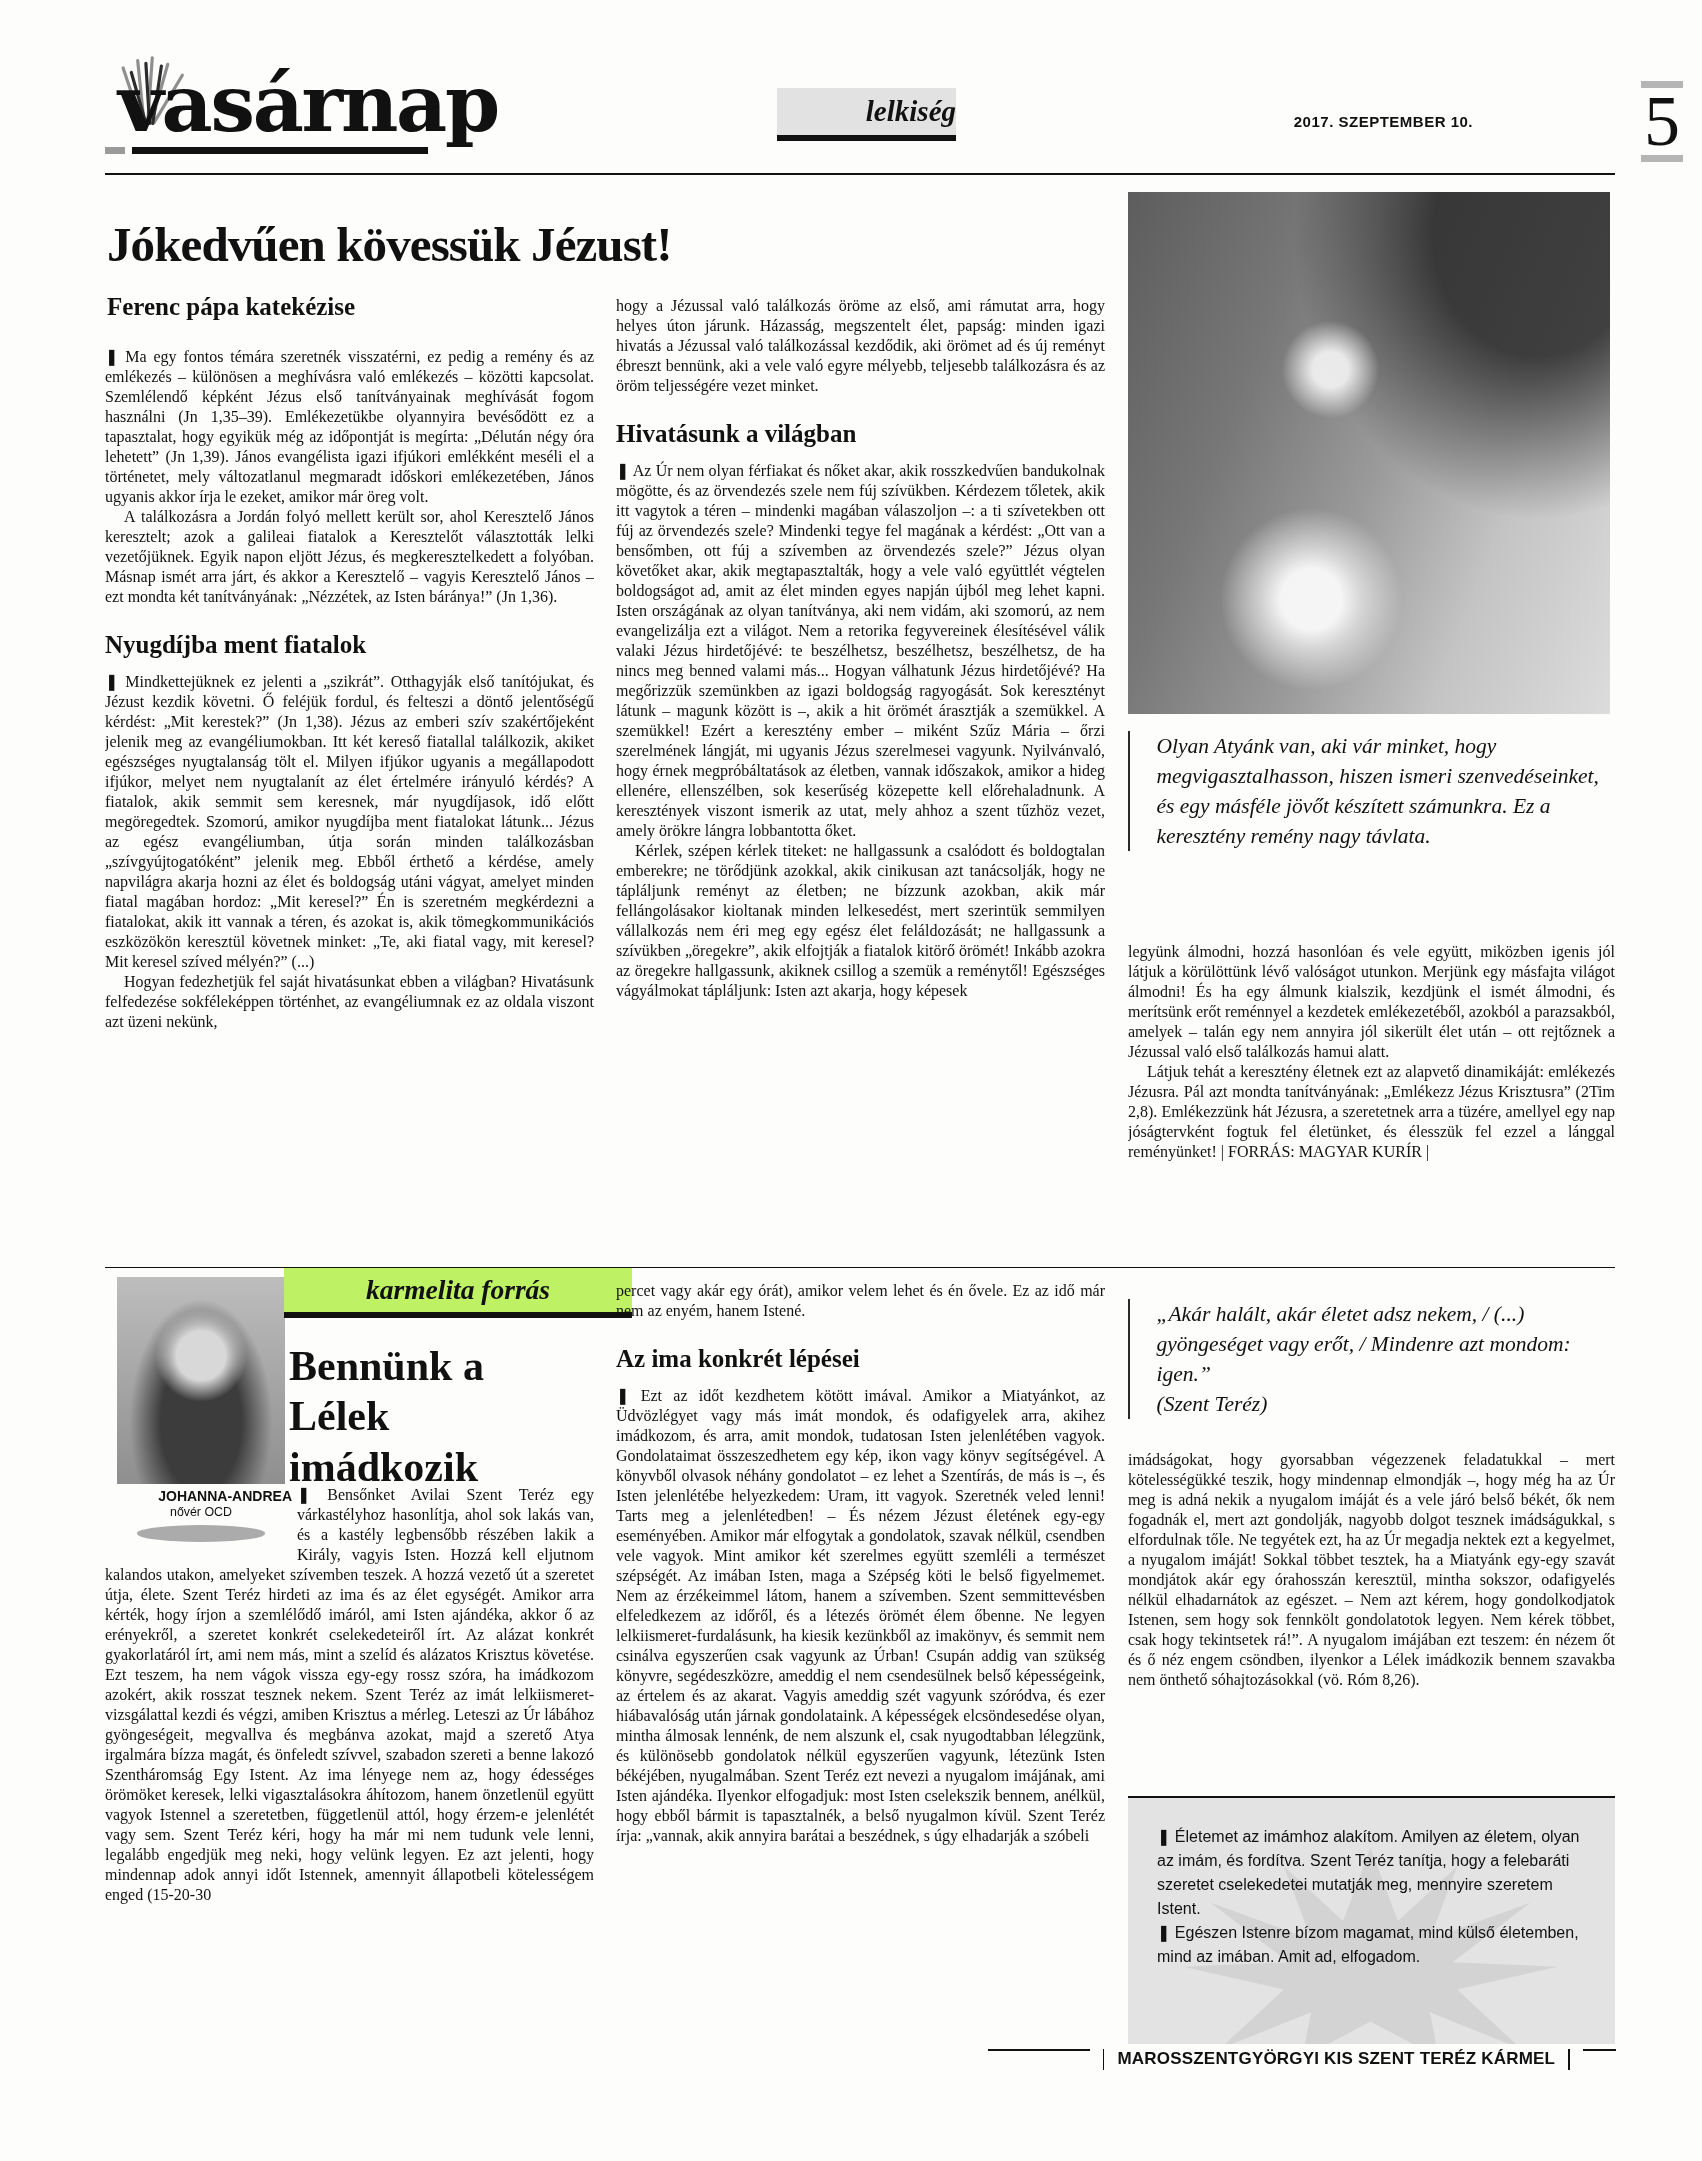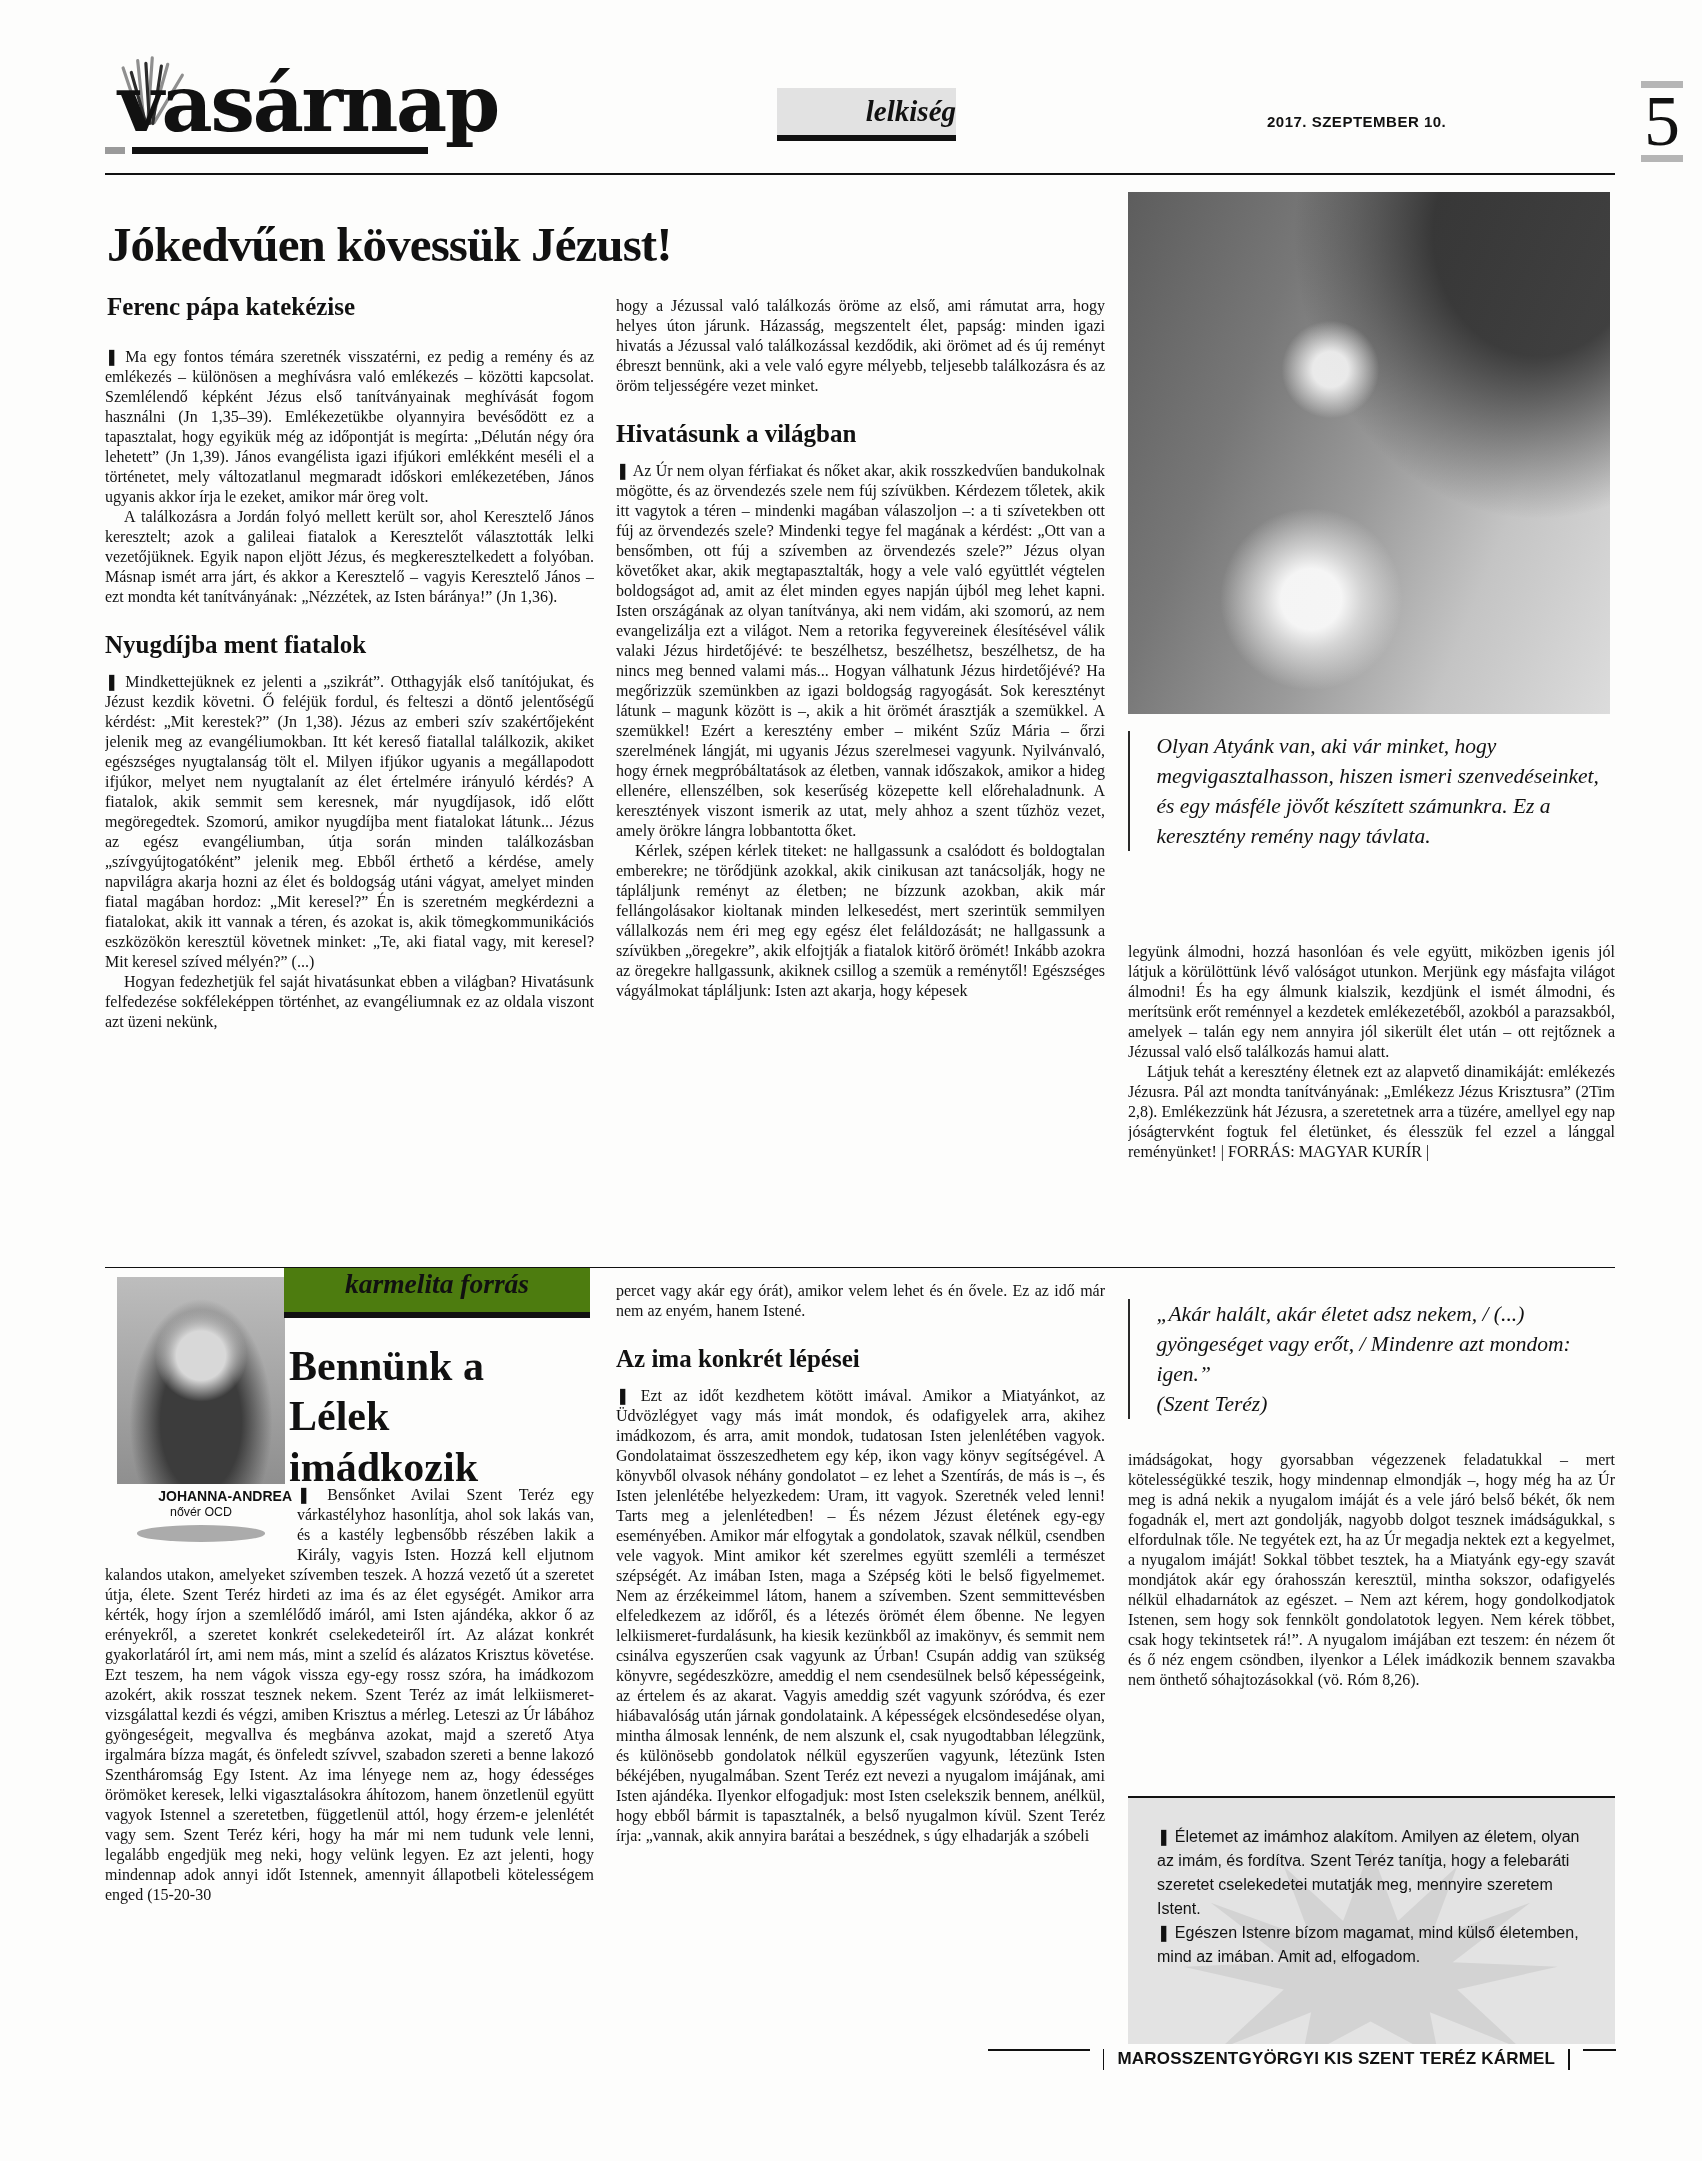--- a/index.html
+++ b/index.html
@@ -33,21 +33,21 @@
   h3.h{font-size:25px;font-weight:700;margin:24px 0 13.7px 0;line-height:1.1;text-align:left;}
   .photo{background:
       radial-gradient(circle at 38% 78%, rgba(250,250,250,.95) 0 6%, rgba(230,230,230,.75) 10%, rgba(0,0,0,0) 18%),
       radial-gradient(circle at 42% 34%, rgba(245,245,245,.9) 0 4%, rgba(0,0,0,0) 11%),
       radial-gradient(ellipse at 85% 8%, rgba(40,40,40,.85) 0 18%, rgba(0,0,0,0) 42%),
       linear-gradient(112deg,#5d5d5d 0%,#777 28%,#9a9a9a 52%,#c4c4c4 74%,#dcdcdc 100%);}
   .pullquote{font-style:italic;font-size:21.5px;line-height:30px;text-align:left;
              border-left:2.7px solid #2a2a2a;padding-left:26.5px;}
 
   
-  .rubric-box{background:#4d7c0f;width:306px;height:44px;display:flex;
+  .rubric-box{background:#bef264;width:348px;height:44px;display:flex;align-items:center;
               justify-content:center;border-bottom:6px solid #111;}
   .rubric-box span{font-style:italic;font-weight:700;font-size:27.5px;}
   .a2-title{font-weight:700;font-size:42px;line-height:1.2;}
   .nun-photo{background:
       radial-gradient(circle at 50% 38%, #d8d8d8 0 16%, rgba(0,0,0,0) 30%),
       radial-gradient(ellipse at 50% 70%, #3c3c3c 0 34%, rgba(0,0,0,0) 60%),
       linear-gradient(180deg,#bdbdbd 0%,#a8a8a8 45%,#8f8f8f 100%);}
   .cap-name{font-family:"Liberation Sans",sans-serif;font-weight:700;font-size:14px;text-align:right;}
   .cap-role{font-family:"Liberation Sans",sans-serif;font-size:12.4px;text-align:center;}
   .cap-ellipse{background:#9c9c9c;border-radius:50%;width:128px;height:16.5px;opacity:.85;}
@@ -87,21 +87,21 @@
 </div>
 <div class="abs logo-text" style="left:118px;top:64px;">vasárnap</div>
 <div class="abs logo-sq" style="left:105px;top:147px;"></div>
 <div class="abs logo-bar" style="left:132px;top:147px;width:296px;"></div>
 
 <div class="abs section-box" style="left:777px;top:88px;justify-content:flex-end;">
   <span>lelkiség</span>
 </div>
 <div class="abs section-bar" style="left:777px;top:135px;"></div>
 
-<div class="abs date" style="left:1267px;top:113px;width:206px;text-align:left;">2017. SZEPTEMBER 10.</div>
+<div class="abs date" style="left:1267px;top:113px;width:206px;text-align:right;">2017. SZEPTEMBER 10.</div>
 
 <div class="abs pn-bar" style="left:1641px;top:81px;"></div>
 <div class="abs pageno" style="left:1644px;top:85px;">5</div>
 <div class="abs pn-bar" style="left:1641px;top:155px;"></div>
 
 <div class="abs hrule" style="left:105px;top:173px;width:1510px;"></div>
 
 <h1 class="abs headline" style="left:107px;top:219px;width:961px;margin:0;">Jókedvűen kövessük Jézust!</h1>
 <h2 class="abs kicker" style="left:107px;top:293px;margin:0;">Ferenc pápa katekézise</h2>
 

